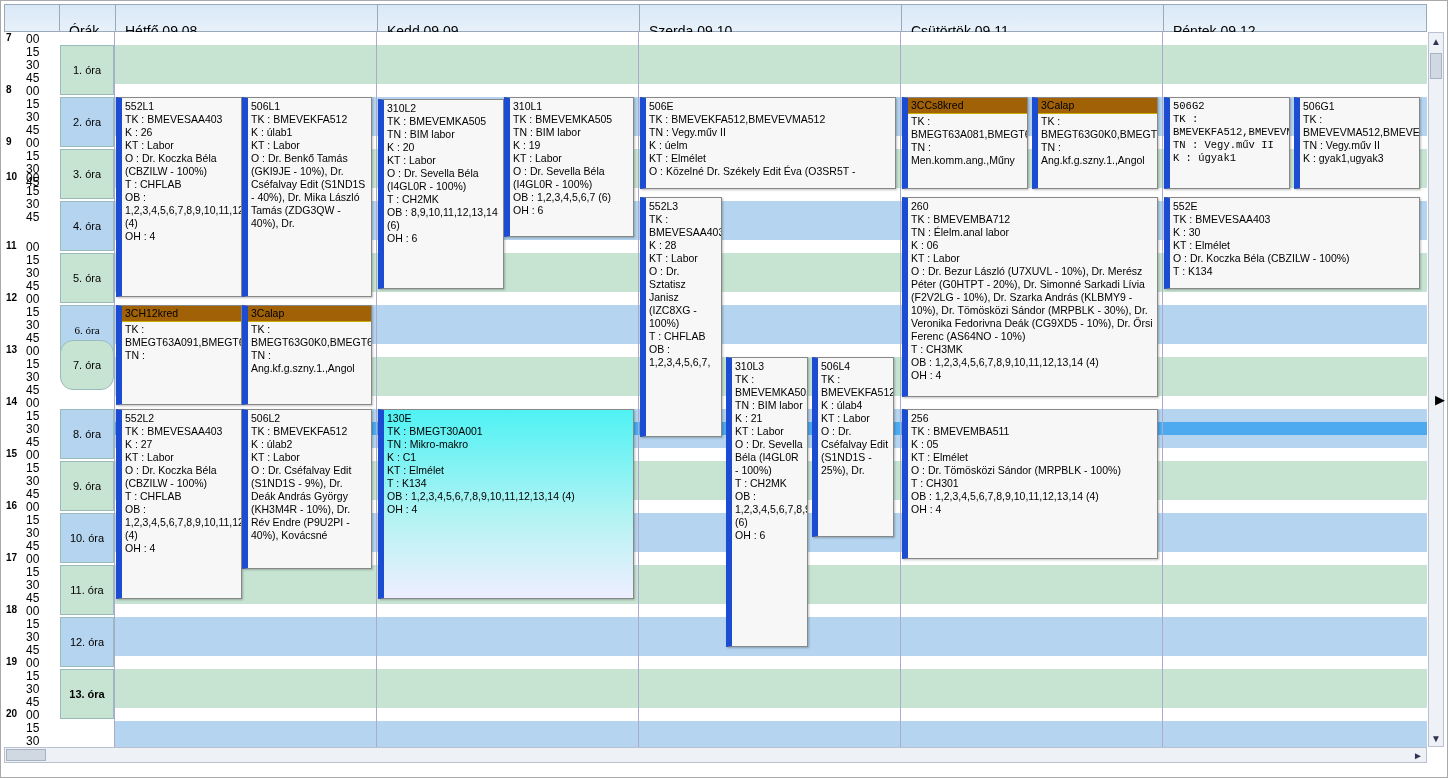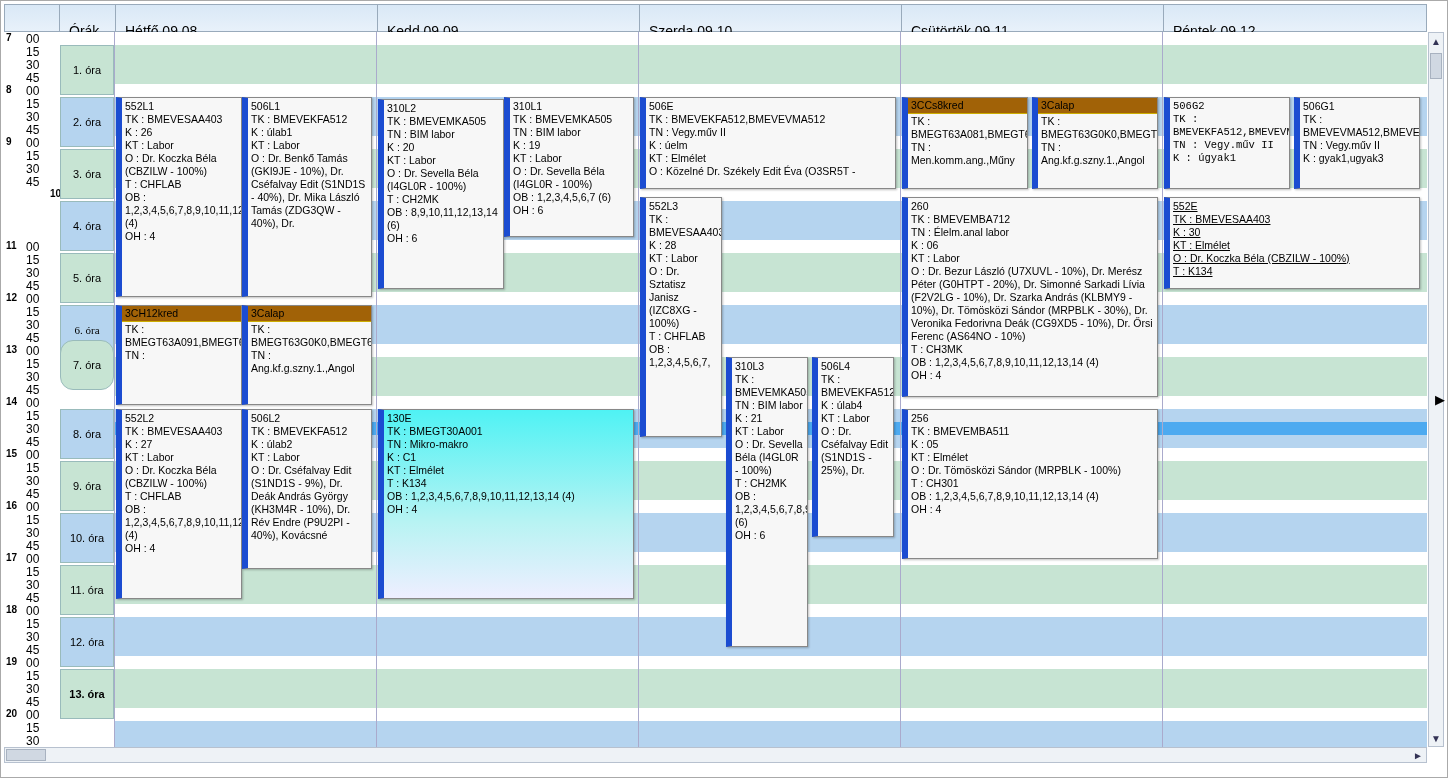--- a/index.html
+++ b/index.html
@@ -253,21 +253,21 @@
           <span class="quarter-label q30">30</span>
           <span class="quarter-label q45">45</span>
         </div>
         <div class="hour-block" style="top: 104px;">
           <span class="hour-label">9</span>
           <span class="quarter-label q00">00</span>
           <span class="quarter-label q15">15</span>
           <span class="quarter-label q30">30</span>
           <span class="quarter-label q45">45</span>
         </div>
-        <div class="hour-block" style="top: 156px; margin-left: 44px;">
+        <div class="hour-block" style="top: 139px;">
           <span class="hour-label">10</span>
           <span class="quarter-label q00">00</span>
           <span class="quarter-label q15">15</span>
           <span class="quarter-label q30">30</span>
           <span class="quarter-label q45">45</span>
         </div>
         <div class="hour-block" style="top: 208px;">
           <span class="hour-label">11</span>
           <span class="quarter-label q00">00</span>
           <span class="quarter-label q15">15</span>
@@ -446,21 +446,21 @@
 O :  Dr. Tömösközi Sándor (MRPBLK - 100%)
 T : CH301
 OB : 1,2,3,4,5,6,7,8,9,10,11,12,13,14 (4)
 OH : 4</span></div>
       <div class="event" style="left: 1160px; top: 65px; width: 126px; height: 92px; font-family: Liberation Mono, monospace;"><span class="title">506G2</span><span>TK : BMEVEKFA512,BMEVEVMA512
 TN : Vegy.műv II
 K : úgyak1</span></div>
       <div class="event" style="left: 1290px; top: 65px; width: 126px; height: 92px;"><span class="title">506G1</span><span>TK : BMEVEVMA512,BMEVEKFA512
 TN : Vegy.műv II
 K : gyak1,ugyak3</span></div>
-      <div class="event" style="left: 1160px; top: 165px; width: 256px; height: 92px; text-decoration: underline;"><span class="title">552E</span><span>TK : BMEVESAA403
+      <div class="event" style="left: 1160px; top: 165px; width: 256px; height: 92px;"><span class="title">552E</span><span>TK : BMEVESAA403
 K : 30
 KT : Elmélet
 O :  Dr. Koczka Béla (CBZILW - 100%)
 T : K134</span></div>
     </div>
 
   <div class="vscroll">
     <div class="arrow" style="top:0;">▲</div>
     <div class="thumb"></div>
     <div class="arrow" style="bottom:0;">▼</div>

